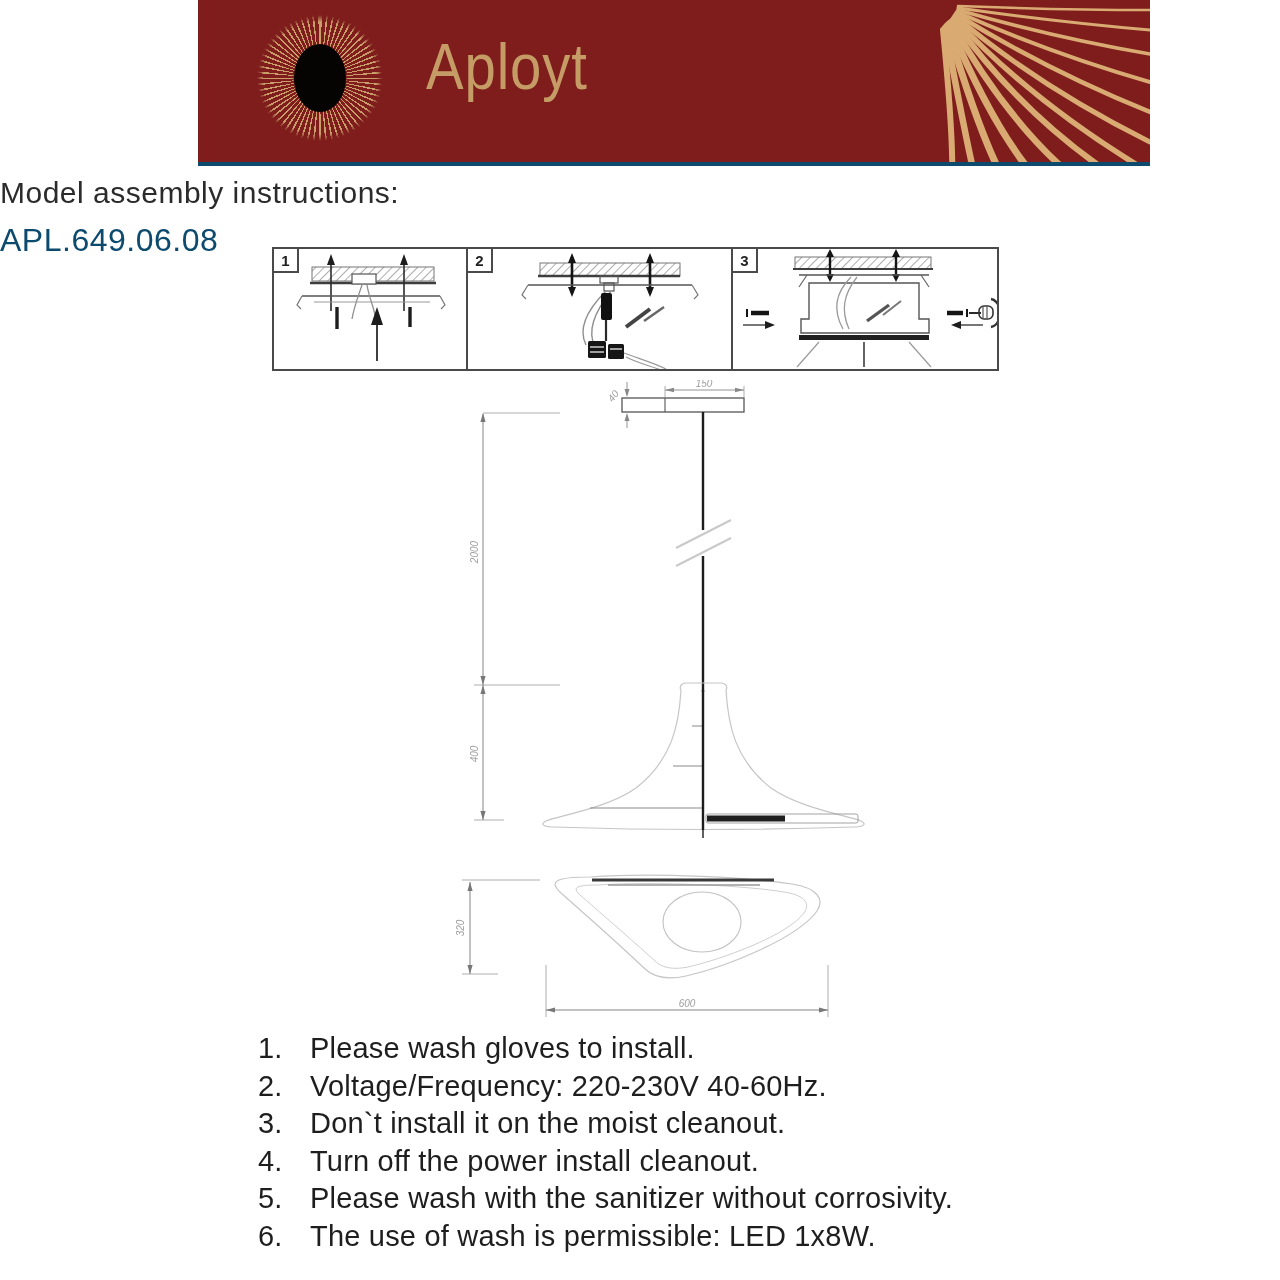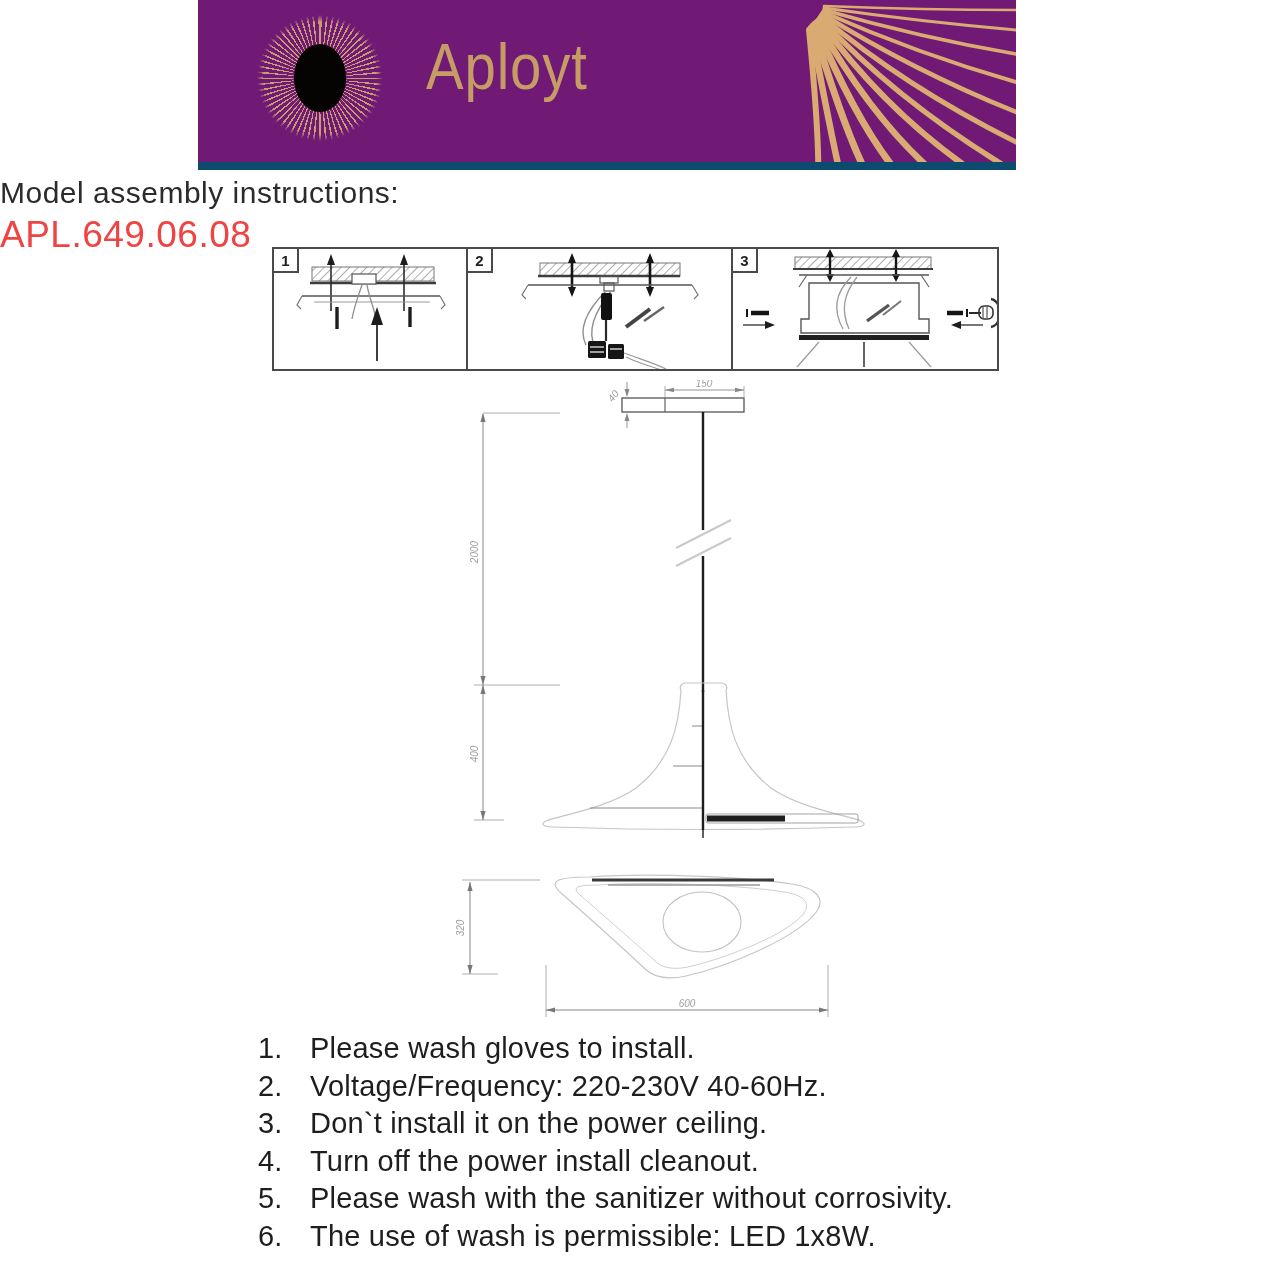--- a/index.html
+++ b/index.html
@@ -2,43 +2,43 @@
 <html><head>
 <meta charset="utf-8">
 <style>
   html,body{margin:0;padding:0;background:#ffffff;}
   .page{
     position:relative;width:1280px;height:1280px;background:#ffffff;overflow:hidden;
     font-family:"Liberation Sans", sans-serif;color:#222;
   }
   
   .banner{
-    position:absolute;left:198px;top:0;width:818px;height:162px;
-    background:#701a75;overflow:hidden;border-bottom:8px solid #0c4a6e;
+    position:absolute;left:198px;top:0;width:952px;height:162px;
+    background:#7f1d1d;overflow:hidden;border-bottom:4px solid #0c4a6e;
   }
   .starburst{
     position:absolute;left:52px;top:8px;width:140px;height:140px;border-radius:50%;
     background:repeating-conic-gradient(from 0deg, rgba(206,165,110,.95) 0deg 1.7deg, rgba(206,165,110,0) 1.7deg 5.6deg);
     -webkit-mask:radial-gradient(circle, rgba(0,0,0,0) 0 25px, #000 28px 56px, rgba(0,0,0,0) 63px);
     mask:radial-gradient(circle, rgba(0,0,0,0) 0 25px, #000 28px 56px, rgba(0,0,0,0) 63px);
   }
   .starburst-core{
     position:absolute;left:96px;top:44px;width:52px;height:68px;border-radius:50%;
     background:#060402;
   }
   .brand-name{
     position:absolute;left:228px;top:30px;width:200px;
     font-size:64px;font-weight:400;letter-spacing:1px;color:#c59c66;
     transform:scaleX(.88);transform-origin:left center;
   }
   .banner-rays{position:absolute;right:0;top:0;}
   
   .title-block{position:absolute;left:0;top:176px;width:100%;text-align:left;}
   .title-line{font-size:30px;color:#2b2b2b;letter-spacing:.5px;}
-  .model-line{font-size:37px;color:#ef4444;letter-spacing:.5px;margin-top:4px;}
+  .model-line{font-size:32px;color:#0c4a6e;letter-spacing:.5px;margin-top:12px;}
   
   .panels{position:absolute;left:272px;top:247px;height:124px;display:flex;}
   .panel{position:relative;border:2px solid #4a4a4a;background:#fff;box-sizing:border-box;}
   .panel + .panel{margin-left:-2px;}
   .panel-1{width:196px;}
   .panel-2{width:267px;}
   .panel-3{width:268px;}
   .panel-num{
     position:absolute;left:0px;top:0px;width:23px;height:22px;
     border-right:2px solid #4a4a4a;border-bottom:2px solid #4a4a4a;
@@ -292,21 +292,21 @@
     <polygon points="388,630 379,627.4 379,632.6" fill="#777"></polygon>
     <text class="dim-text" x="247" y="627" text-anchor="middle">600</text>
   </svg>
 
   <div class="instructions">
     <span>1.</span>
     <span>Please wash gloves to install.</span>
     <span>2.</span>
     <span>Voltage/Frequency: 220-230V 40-60Hz.</span>
     <span>3.</span>
-    <span>Don`t install it on the power ceiling.</span>
+    <span>Don`t install it on the moist cleanout.</span>
     <span>4.</span>
     <span>Turn off the power install cleanout.</span>
     <span>5.</span>
     <span>Please wash with the sanitizer without corrosivity.</span>
     <span>6.</span>
     <span>The use of wash is permissible: LED 1x8W.</span>
   </div>
 
 </div>
 

